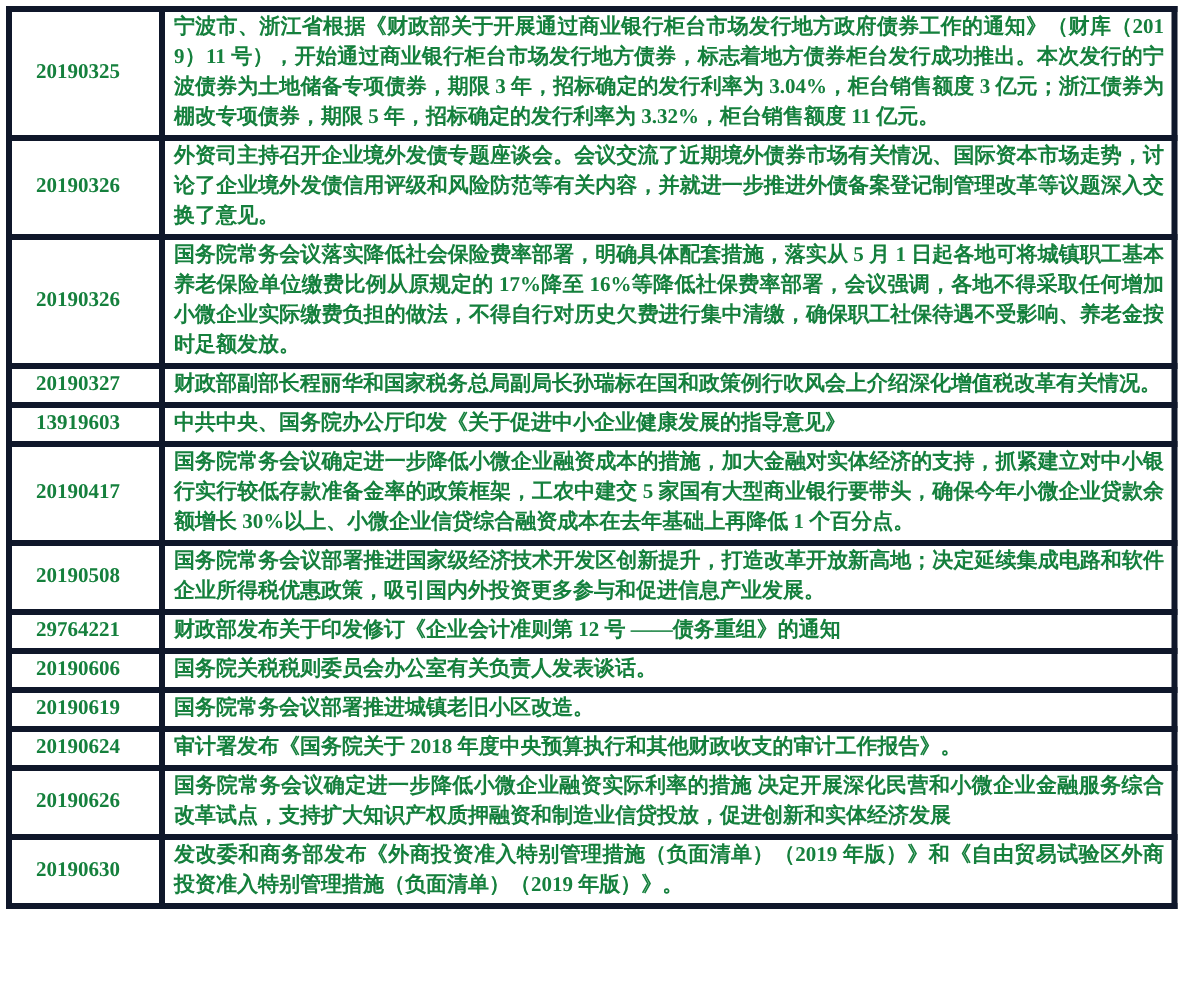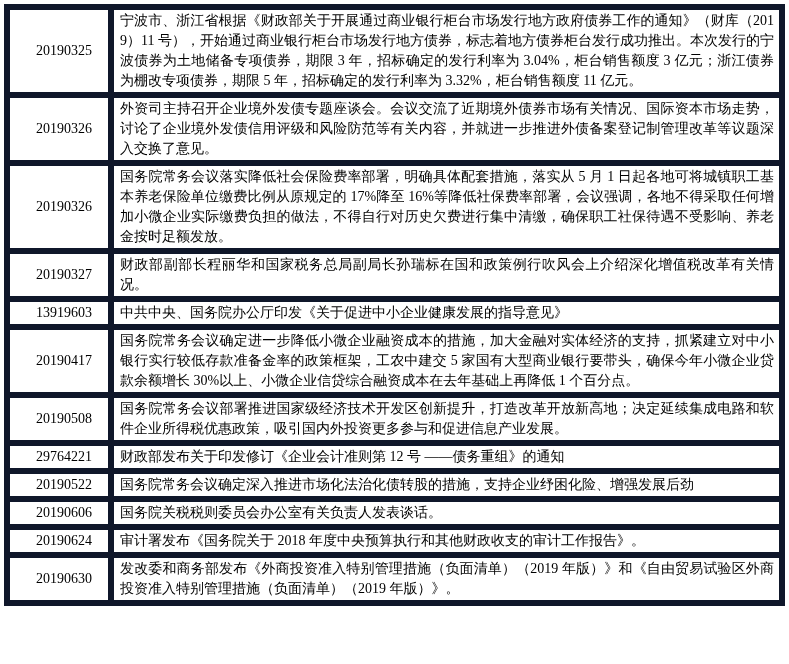--- a/index.html
+++ b/index.html
@@ -14,29 +14,30 @@
     font-family: "Liberation Serif", "DejaVu Serif", serif;
     color: #000000;
   }
   table.events-table {
     border-collapse: collapse;
     table-layout: fixed;
     width: 781px;
     margin: 4px 4px 0 4px;
   }
   td {
-    border: 6px solid #0f172a;
+    border: 4px solid #0f172a;
     font-size: 14px;
     line-height: 20px;
-    color: #000000;
+    color: #15803d;
     word-break: break-all;
+    font-weight: bold;
   }
   td.date-cell {
     width: 66px;
-    text-align: right;
+    text-align: left;
     vertical-align: middle;
     letter-spacing: 0px;
     padding: 1px 16px;
   }
   td.event-cell {
     padding: 1px 5px 1px 6px;
     text-align: justify;
     vertical-align: middle;
   }
 </style>
@@ -71,29 +72,33 @@
       </tr>
       <tr>
         <td class="date-cell">20190508</td>
         <td class="event-cell">国务院常务会议部署推进国家级经济技术开发区创新提升，打造改革开放新高地；决定延续集成电路和软件企业所得税优惠政策，吸引国内外投资更多参与和促进信息产业发展。</td>
       </tr>
       <tr>
         <td class="date-cell">29764221</td>
         <td class="event-cell">财政部发布关于印发修订《企业会计准则第 12 号 ——债务重组》的通知</td>
       </tr>
       <tr>
-        <td class="date-cell">20190522</td>
-        <td class="event-cell">国务院常务会议确定深入推进市场化法治化债转股的措施，支持企业纾困化险、增强发展后劲</td>
-      </tr>
-      <tr>
         <td class="date-cell">20190606</td>
         <td class="event-cell">国务院关税税则委员会办公室有关负责人发表谈话。</td>
       </tr>
       <tr>
+        <td class="date-cell">20190619</td>
+        <td class="event-cell">国务院常务会议部署推进城镇老旧小区改造。</td>
+      </tr>
+      <tr>
         <td class="date-cell">20190624</td>
         <td class="event-cell">审计署发布《国务院关于 2018 年度中央预算执行和其他财政收支的审计工作报告》。</td>
+      </tr>
+      <tr>
+        <td class="date-cell">20190626</td>
+        <td class="event-cell">国务院常务会议确定进一步降低小微企业融资实际利率的措施 决定开展深化民营和小微企业金融服务综合改革试点，支持扩大知识产权质押融资和制造业信贷投放，促进创新和实体经济发展</td>
       </tr>
       <tr>
         <td class="date-cell">20190630</td>
         <td class="event-cell">发改委和商务部发布《外商投资准入特别管理措施（负面清单）（2019 年版）》和《自由贸易试验区外商投资准入特别管理措施（负面清单）（2019 年版）》。</td>
       </tr>
     </tbody>
 </table>
 
 </body></html>

